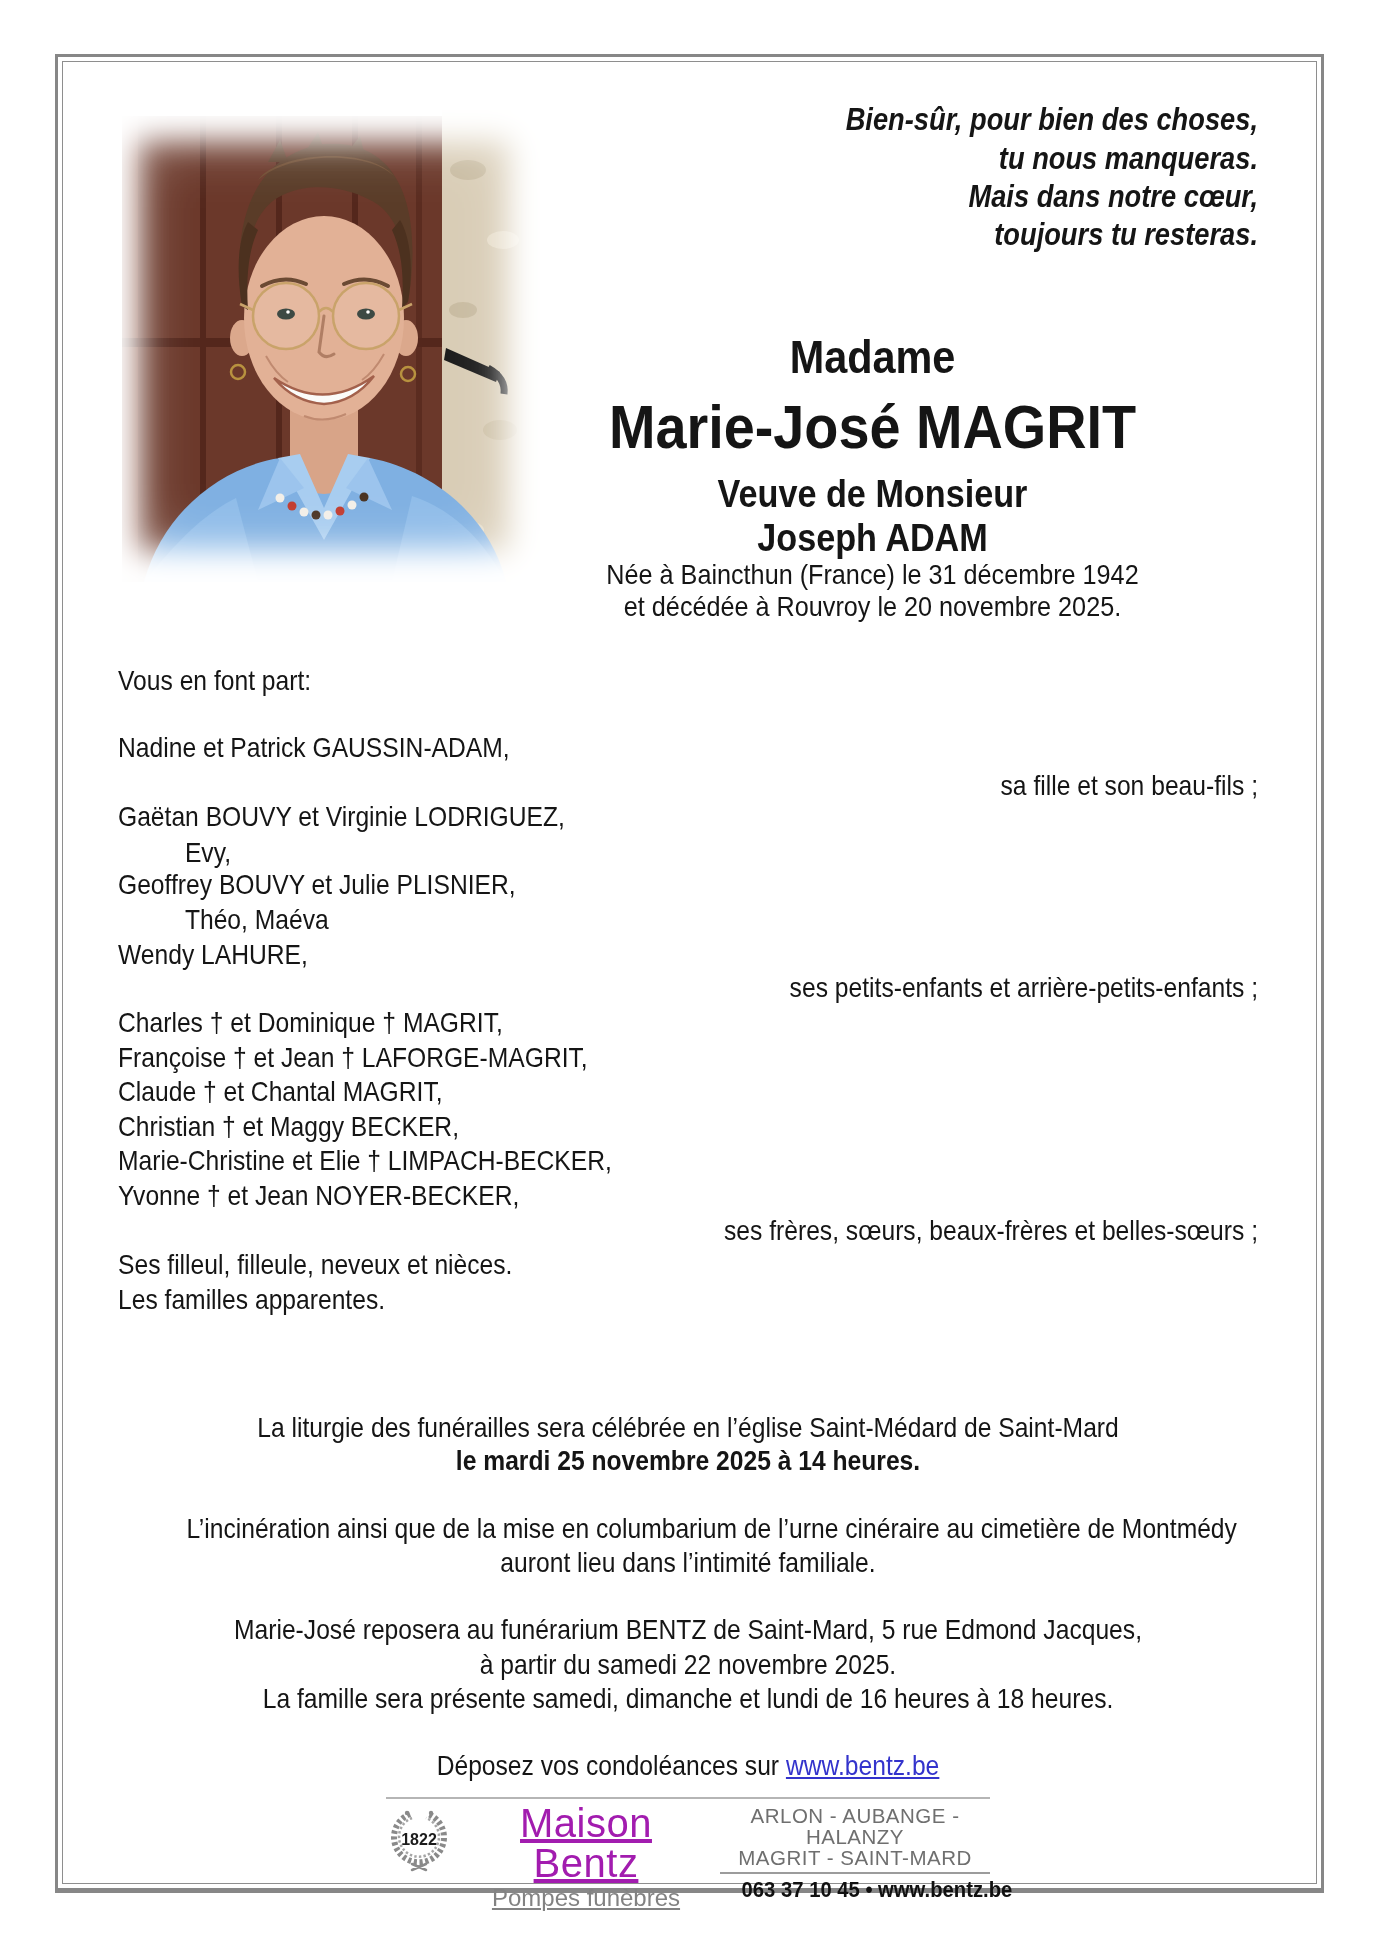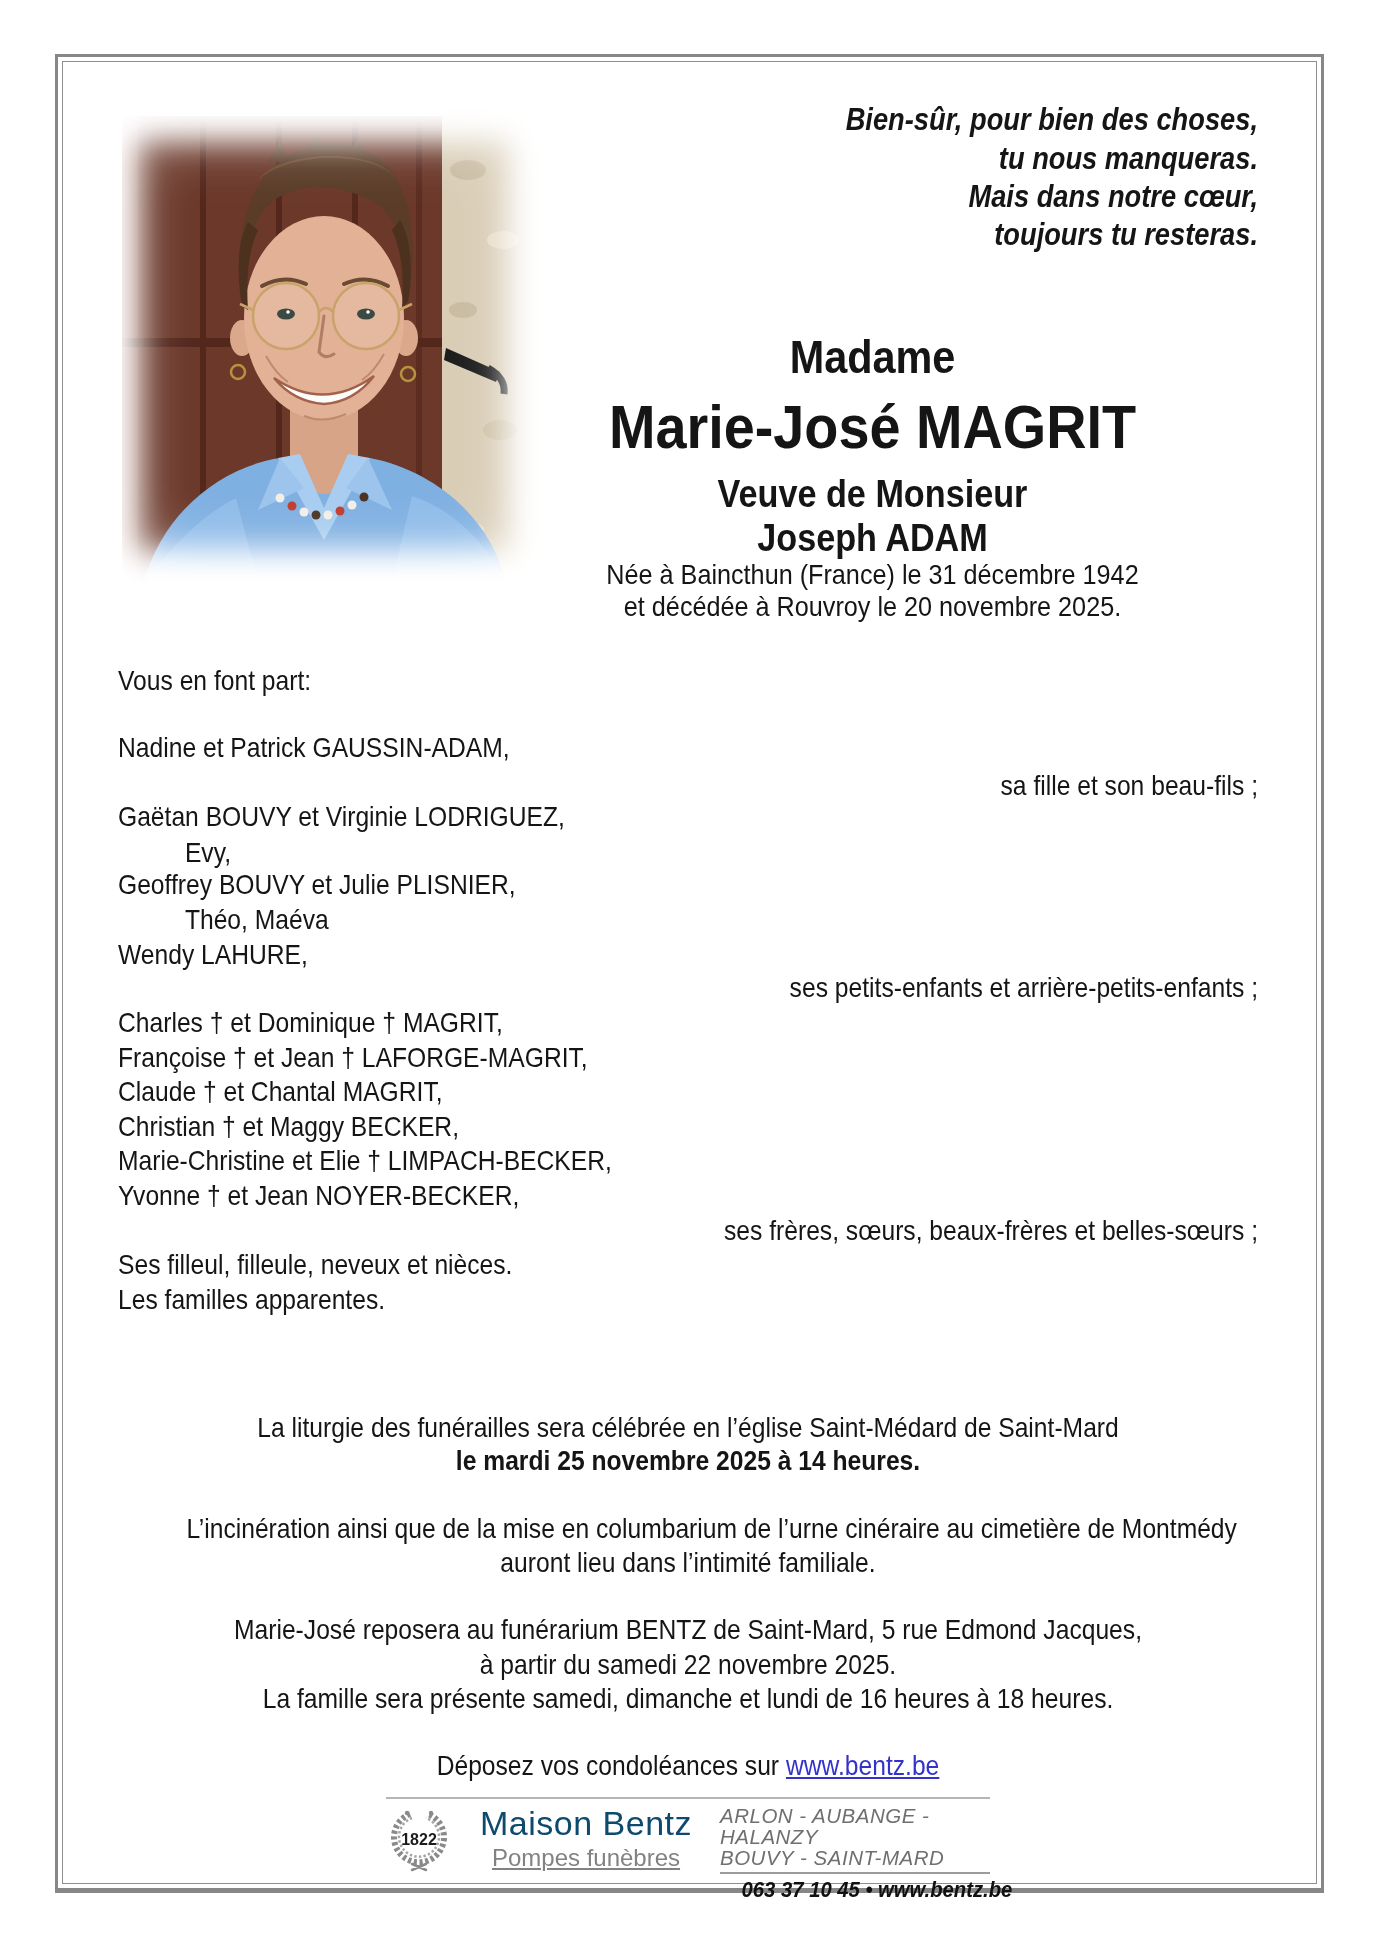--- a/index.html
+++ b/index.html
@@ -31,23 +31,23 @@
   .t-name{font-size:62px;font-weight:bold;line-height:68px;}
   .t-sub{font-size:38px;font-weight:600;line-height:44px;}
   .t-small{font-size:28px;font-weight:400;line-height:34px;}
   
   .content{position:absolute;left:118px;top:0;width:1140px;}
   a.weblink{color:#3333cc;text-decoration:underline;}
   
   .footer{position:absolute;left:386px;top:1797px;width:604px;height:92px;border-top:2px solid #b5b5b5;}
   .wreath{position:absolute;left:4px;top:7px;width:58px;height:66px;}
   .brand{position:absolute;left:76px;top:4px;width:248px;text-align:center;}
-  .brand-name{font-size:34px;color:#0c4a6e;letter-spacing:.5px;line-height:40px;}
+  .brand-name{font-size:40px;color:#a21caf;letter-spacing:.5px;line-height:40px;text-decoration:underline;}
   .brand-tag{font-size:24px;color:#828282;line-height:28px;margin-top:1px;text-decoration:underline;}
-  .cities{position:absolute;right:0;top:6px;width:270px;text-align:left;font-style:italic;}
+  .cities{position:absolute;right:0;top:6px;width:270px;text-align:center;}
   .cities-line{font-size:20.5px;color:#6f6f6f;line-height:21px;letter-spacing:.5px;}
   .cities-rule{height:0;border-bottom:2px solid #9c9c9c;margin:4px 0 3px 0;}
   .phone{font-size:22px;font-weight:bold;color:#101010;white-space:nowrap;
          transform:scaleX(.92);transform-origin:100% 50%;line-height:26px;}
 </style>
 </head>
 <body>
 
 <div class="page">
 
@@ -191,19 +191,19 @@
       <circle cx="41" cy="7" r="2.2" fill="#8a8a8a"></circle>
       <path d="M22,58 L36,64 M36,58 L22,64" stroke="#8a8a8a" stroke-width="2.5" stroke-linecap="round"></path>
       <text x="29" y="39" text-anchor="middle" font-family="Liberation Sans, sans-serif" font-size="16" font-weight="600" fill="#1c1c1c">1822</text>
     </svg>
     <div class="brand">
       <div class="brand-name">Maison Bentz</div>
       <div class="brand-tag">Pompes funèbres</div>
     </div>
     <div class="cities">
       <div class="cities-line">ARLON - AUBANGE - HALANZY</div>
-      <div class="cities-line">BOUVY - SAINT-MARD</div>
+      <div class="cities-line">MAGRIT - SAINT-MARD</div>
       <div class="cities-rule"></div>
       <div class="phone">063 37 10 45 • www.bentz.be</div>
     </div>
   </div>
 
 </div>
 
 </body></html>

